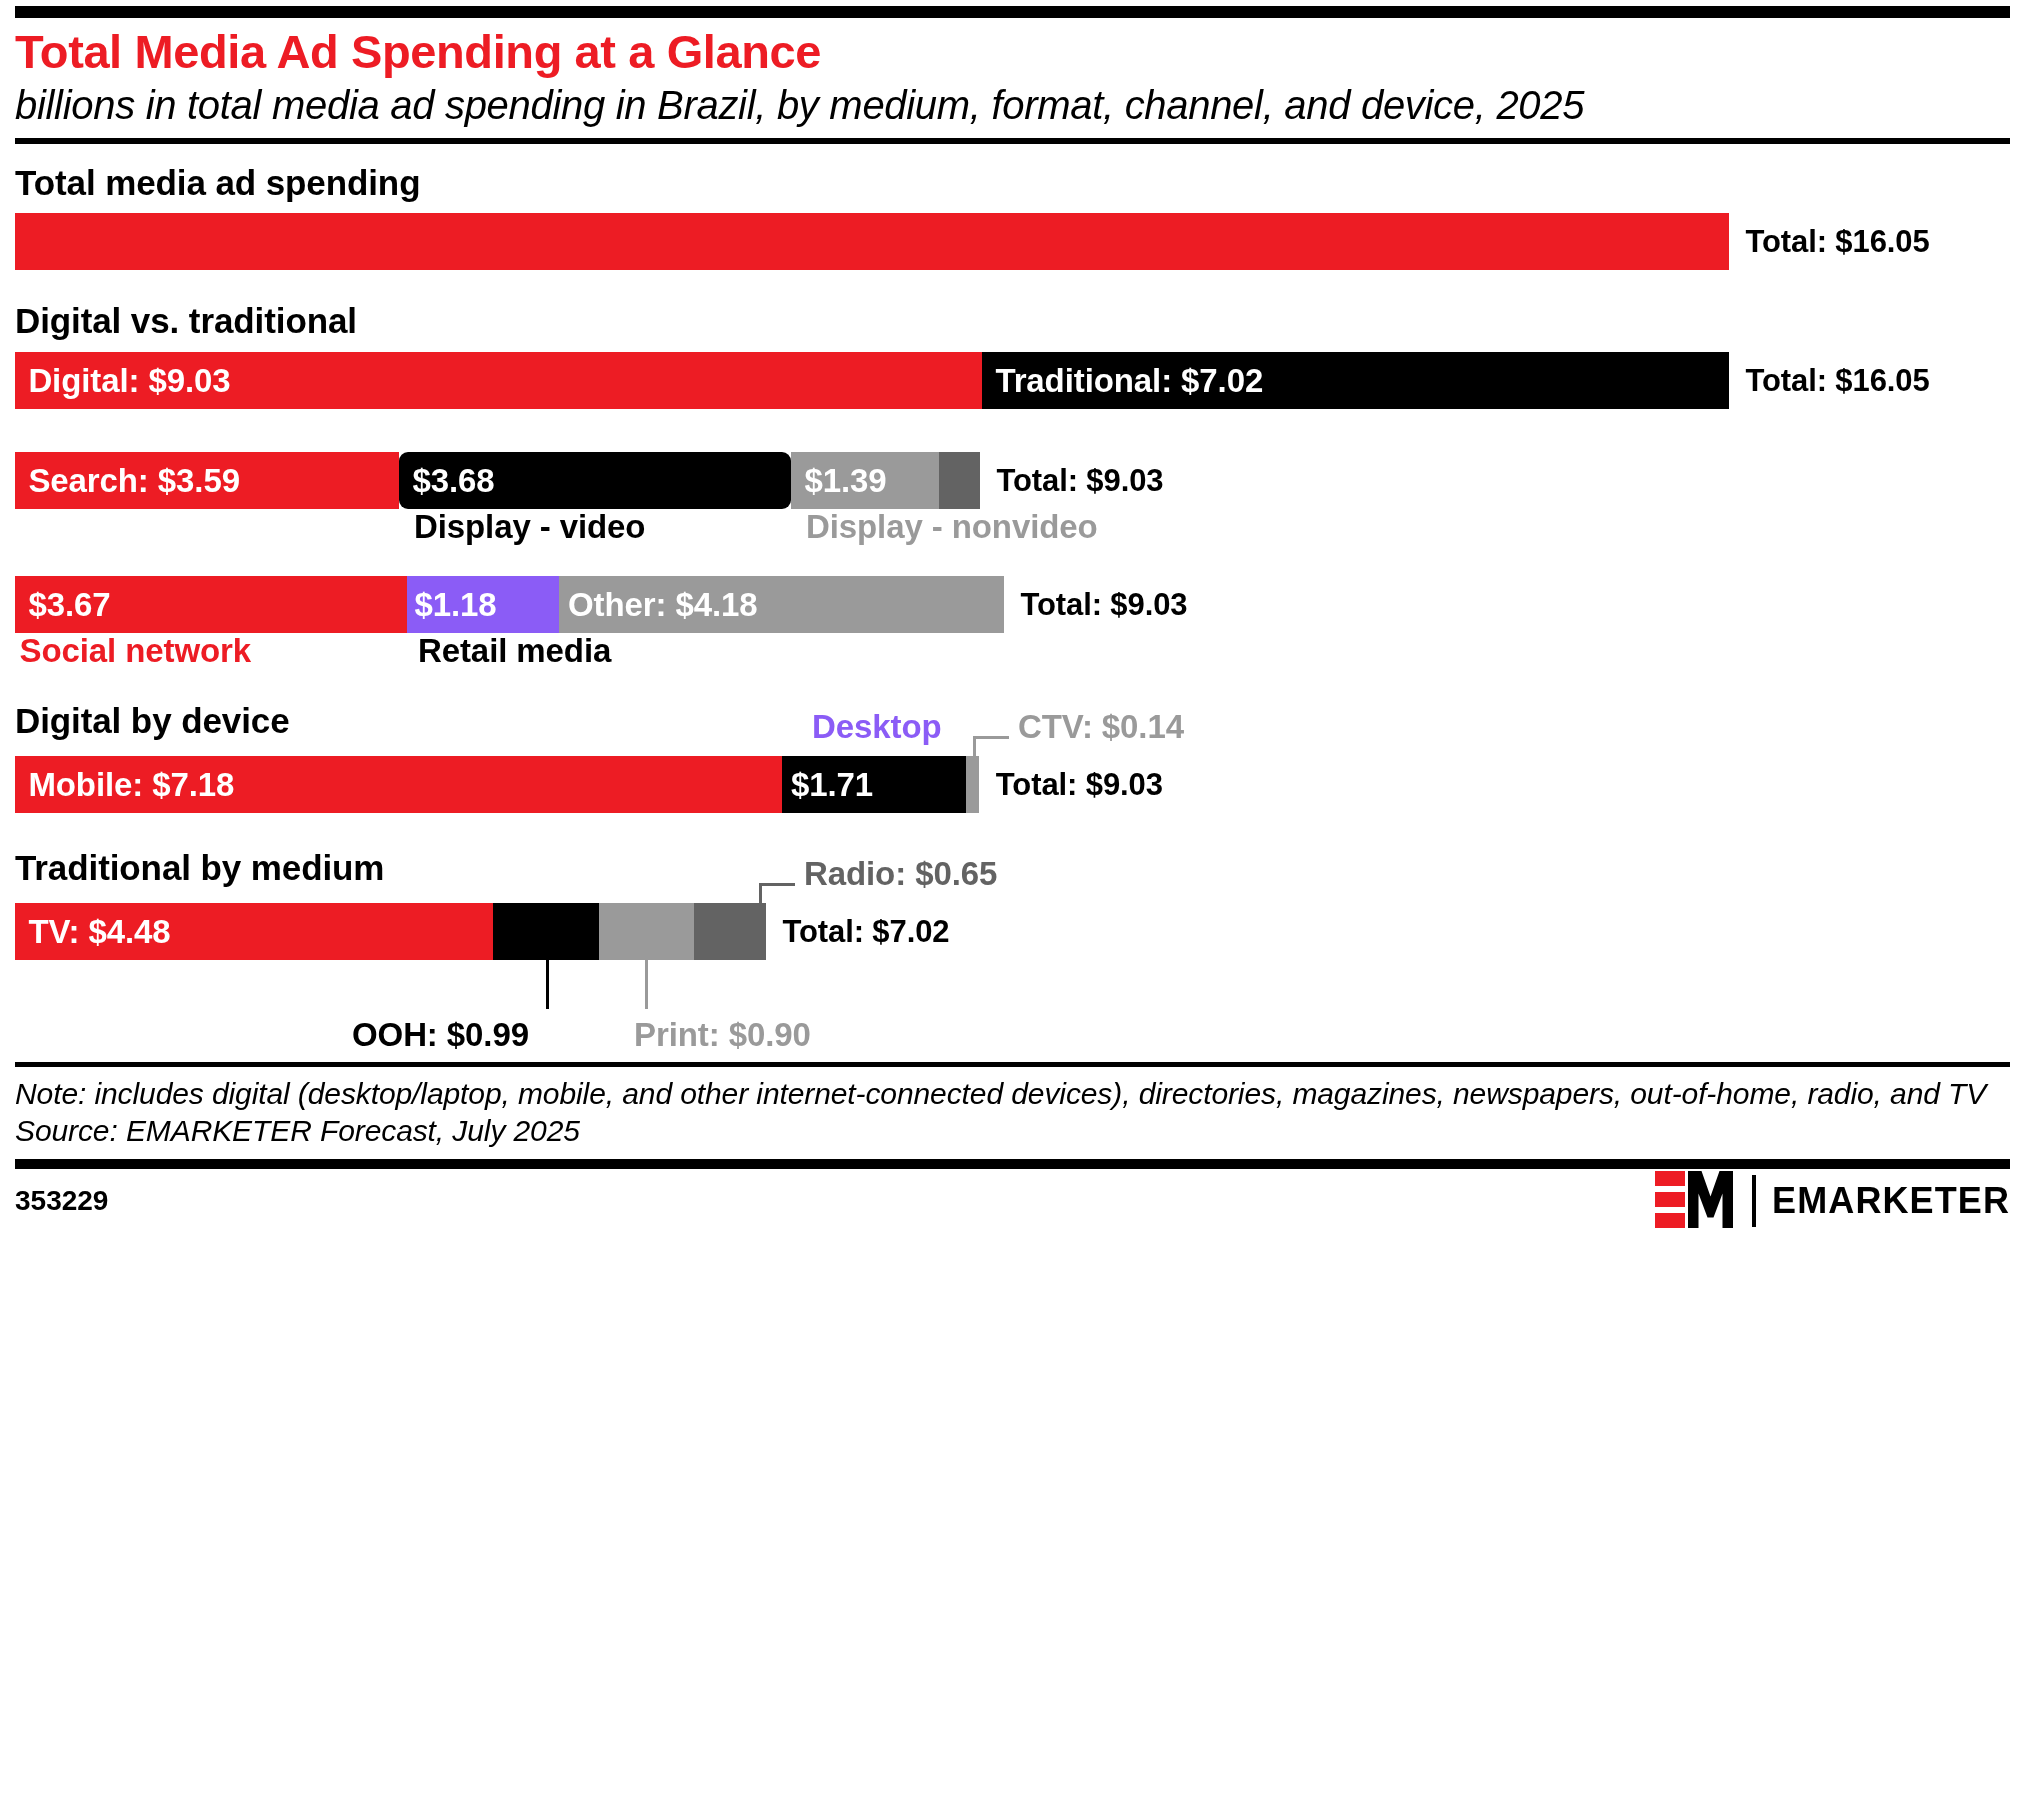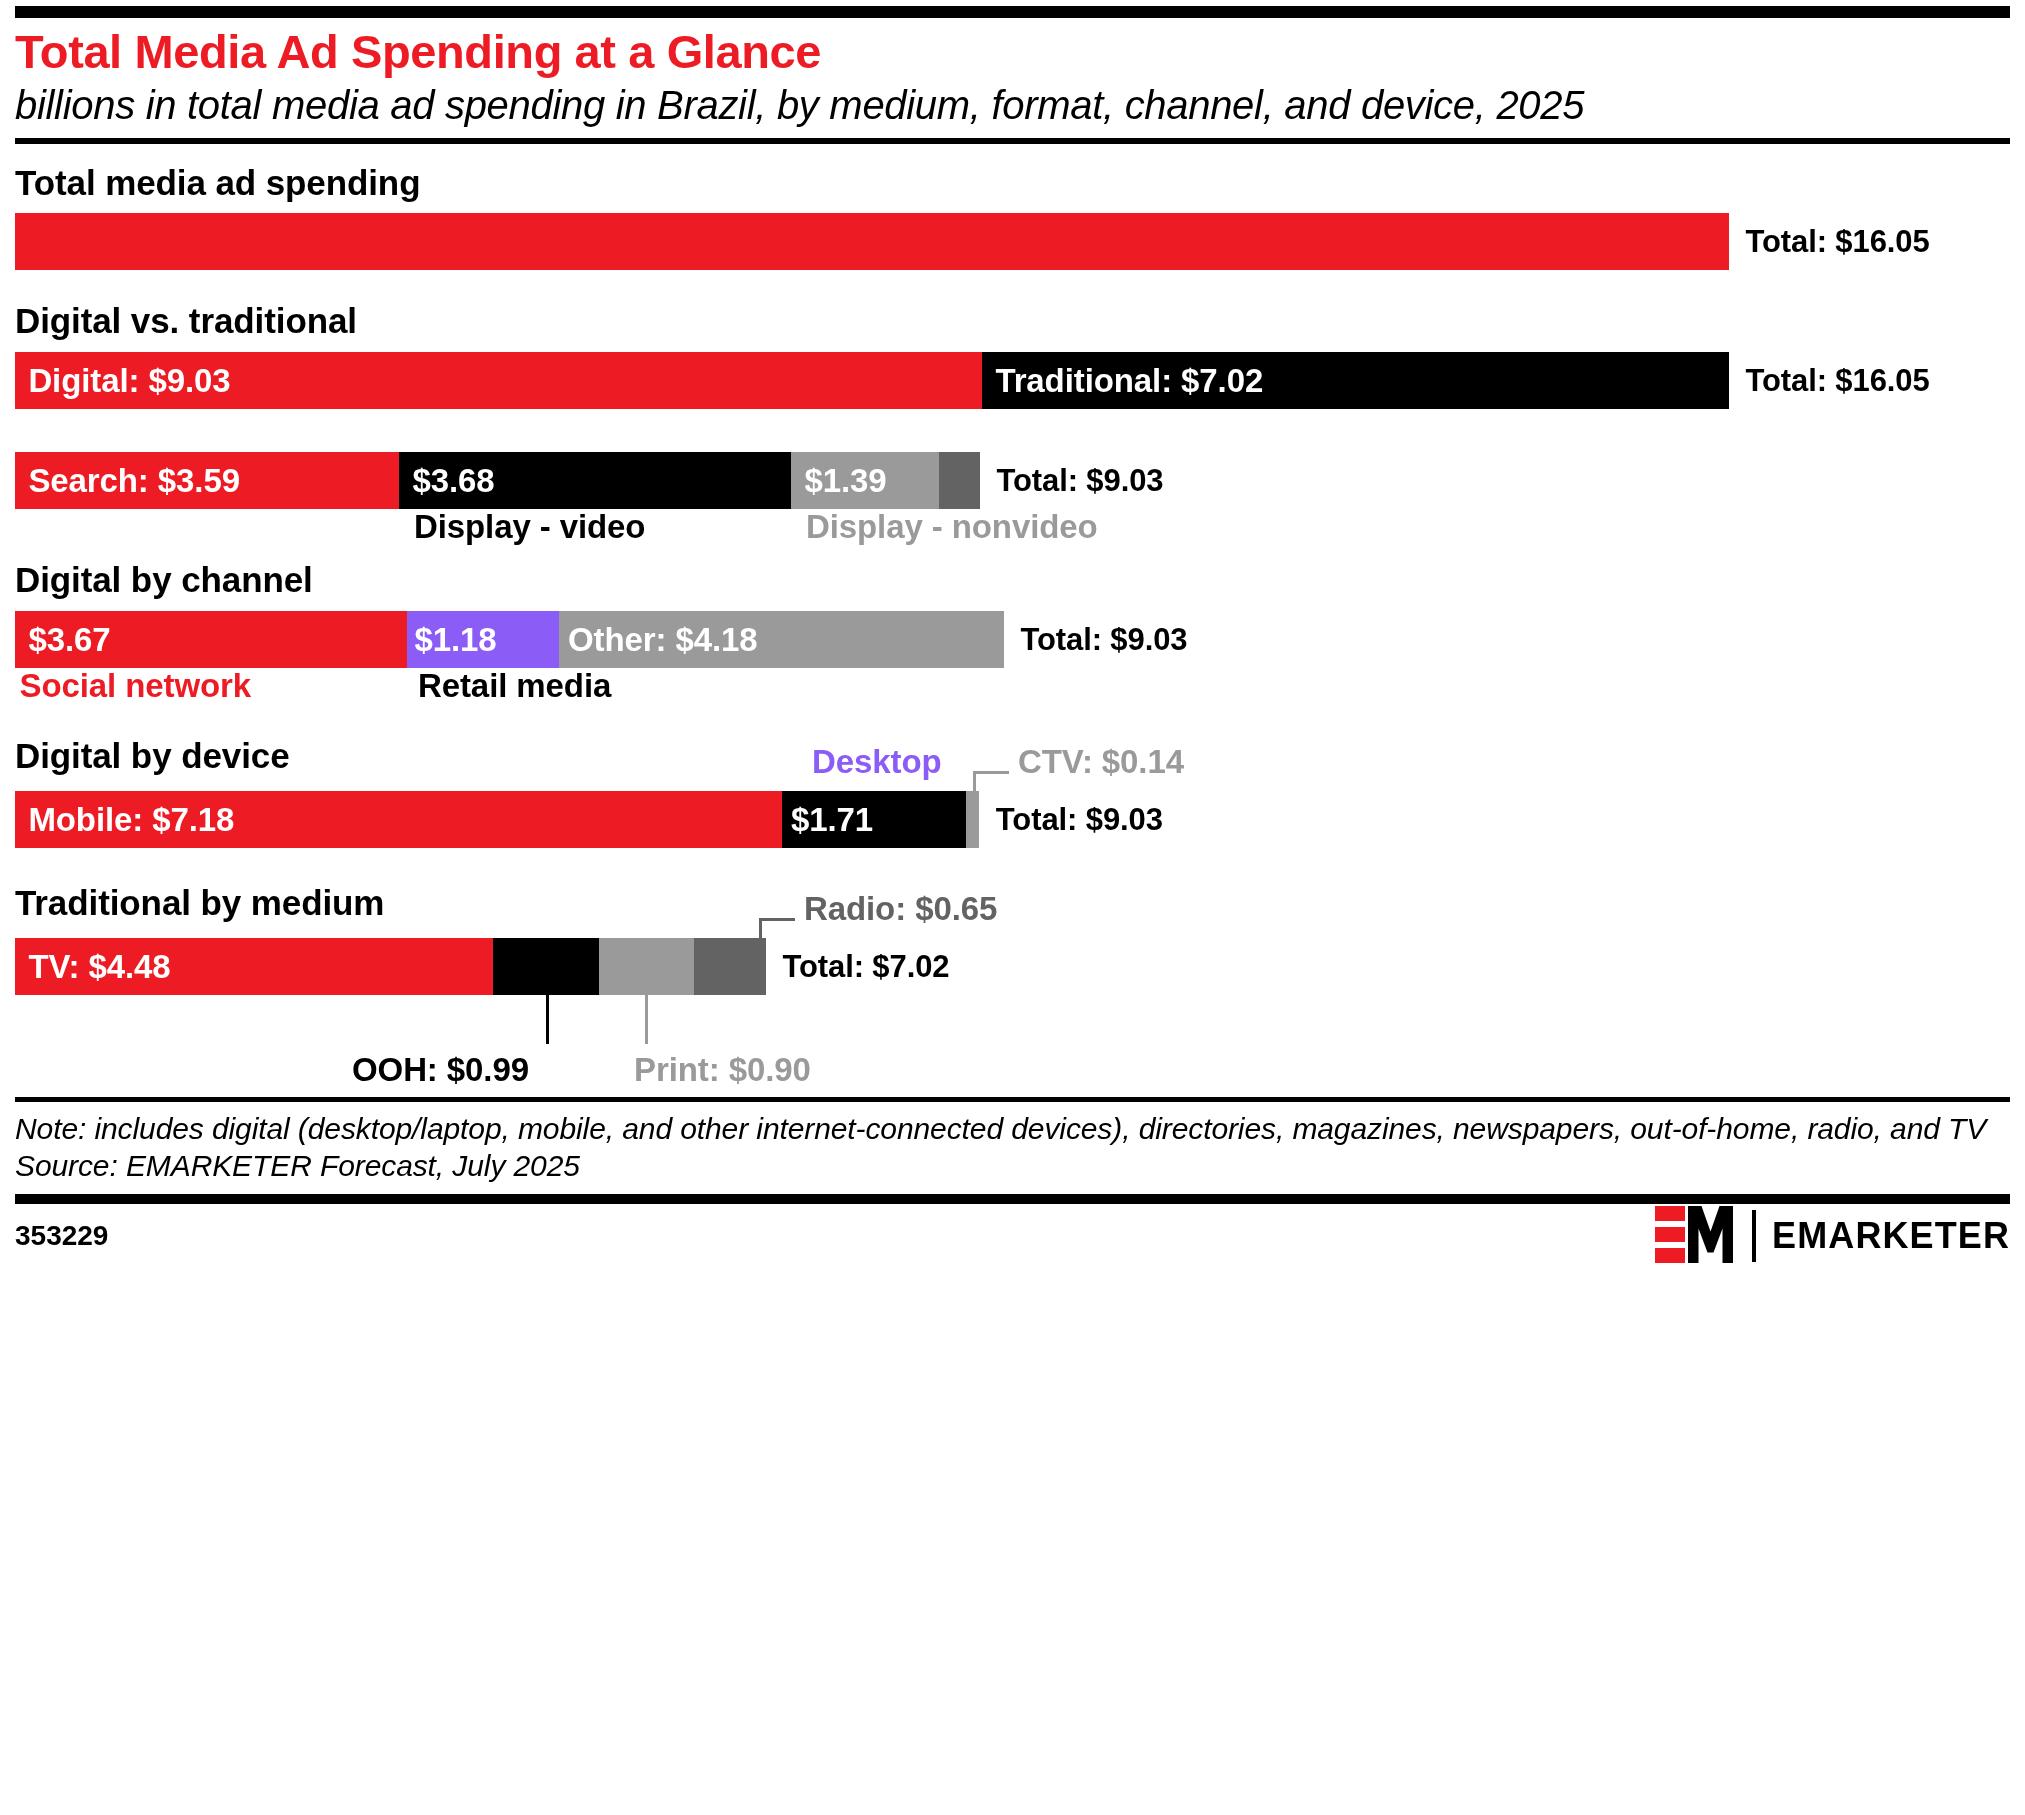--- a/index.html
+++ b/index.html
@@ -229,37 +229,36 @@
         </div>
         <div class="total-label">Total: $16.05</div>
       </div>
     </div>
 
     <div class="section" style="padding-top:33px;">
       <div class="bar-row" style="margin-top:10.4px;">
         <div class="seg" style="width:384px;background:#ED1C24;">
           <span class="seg-label" style="color:#ffffff;">Search: $3.59</span>
         </div>
-        <div class="seg" style="width:392px;background:#000000;">
+        <div class="seg" style="width:392px;background:#000000;border-radius:9px;">
           <span class="seg-label" style="color:#ffffff;">$3.68</span>
         </div>
         <div class="seg" style="width:148px;background:#9a9a9a;">
           <span class="seg-label" style="color:#ffffff;">$1.39</span>
         </div>
         <div class="seg" style="width:41px;background:#636363;"></div>
         <div class="total-label">Total: $9.03</div>
       </div>
       <div class="below-labels">
         <div class="below-label" style="left:399px;color:#000000;">Display - video</div>
         <div class="below-label" style="left:791px;color:#9a9a9a;">Display - nonvideo</div>
       </div>
     </div>
 
     <div class="section" style="padding-top:10.4px;">
-      <div class="section-title">Digital by channel</div>
       <div class="bar-row" style="margin-top:13.4px;">
         <div class="seg" style="width:392px;background:#ED1C24;">
           <span class="seg-label" style="color:#ffffff;">$3.67</span>
         </div>
         <div class="seg" style="width:152px;background:#8b5cf6;">
           <span class="seg-label" style="color:#ffffff;padding-left:7.5px;">$1.18</span>
         </div>
         <div class="seg" style="width:445px;background:#9a9a9a;">
           <span class="seg-label" style="color:#ffffff;padding-left:9px;">Other: $4.18</span>
         </div>

